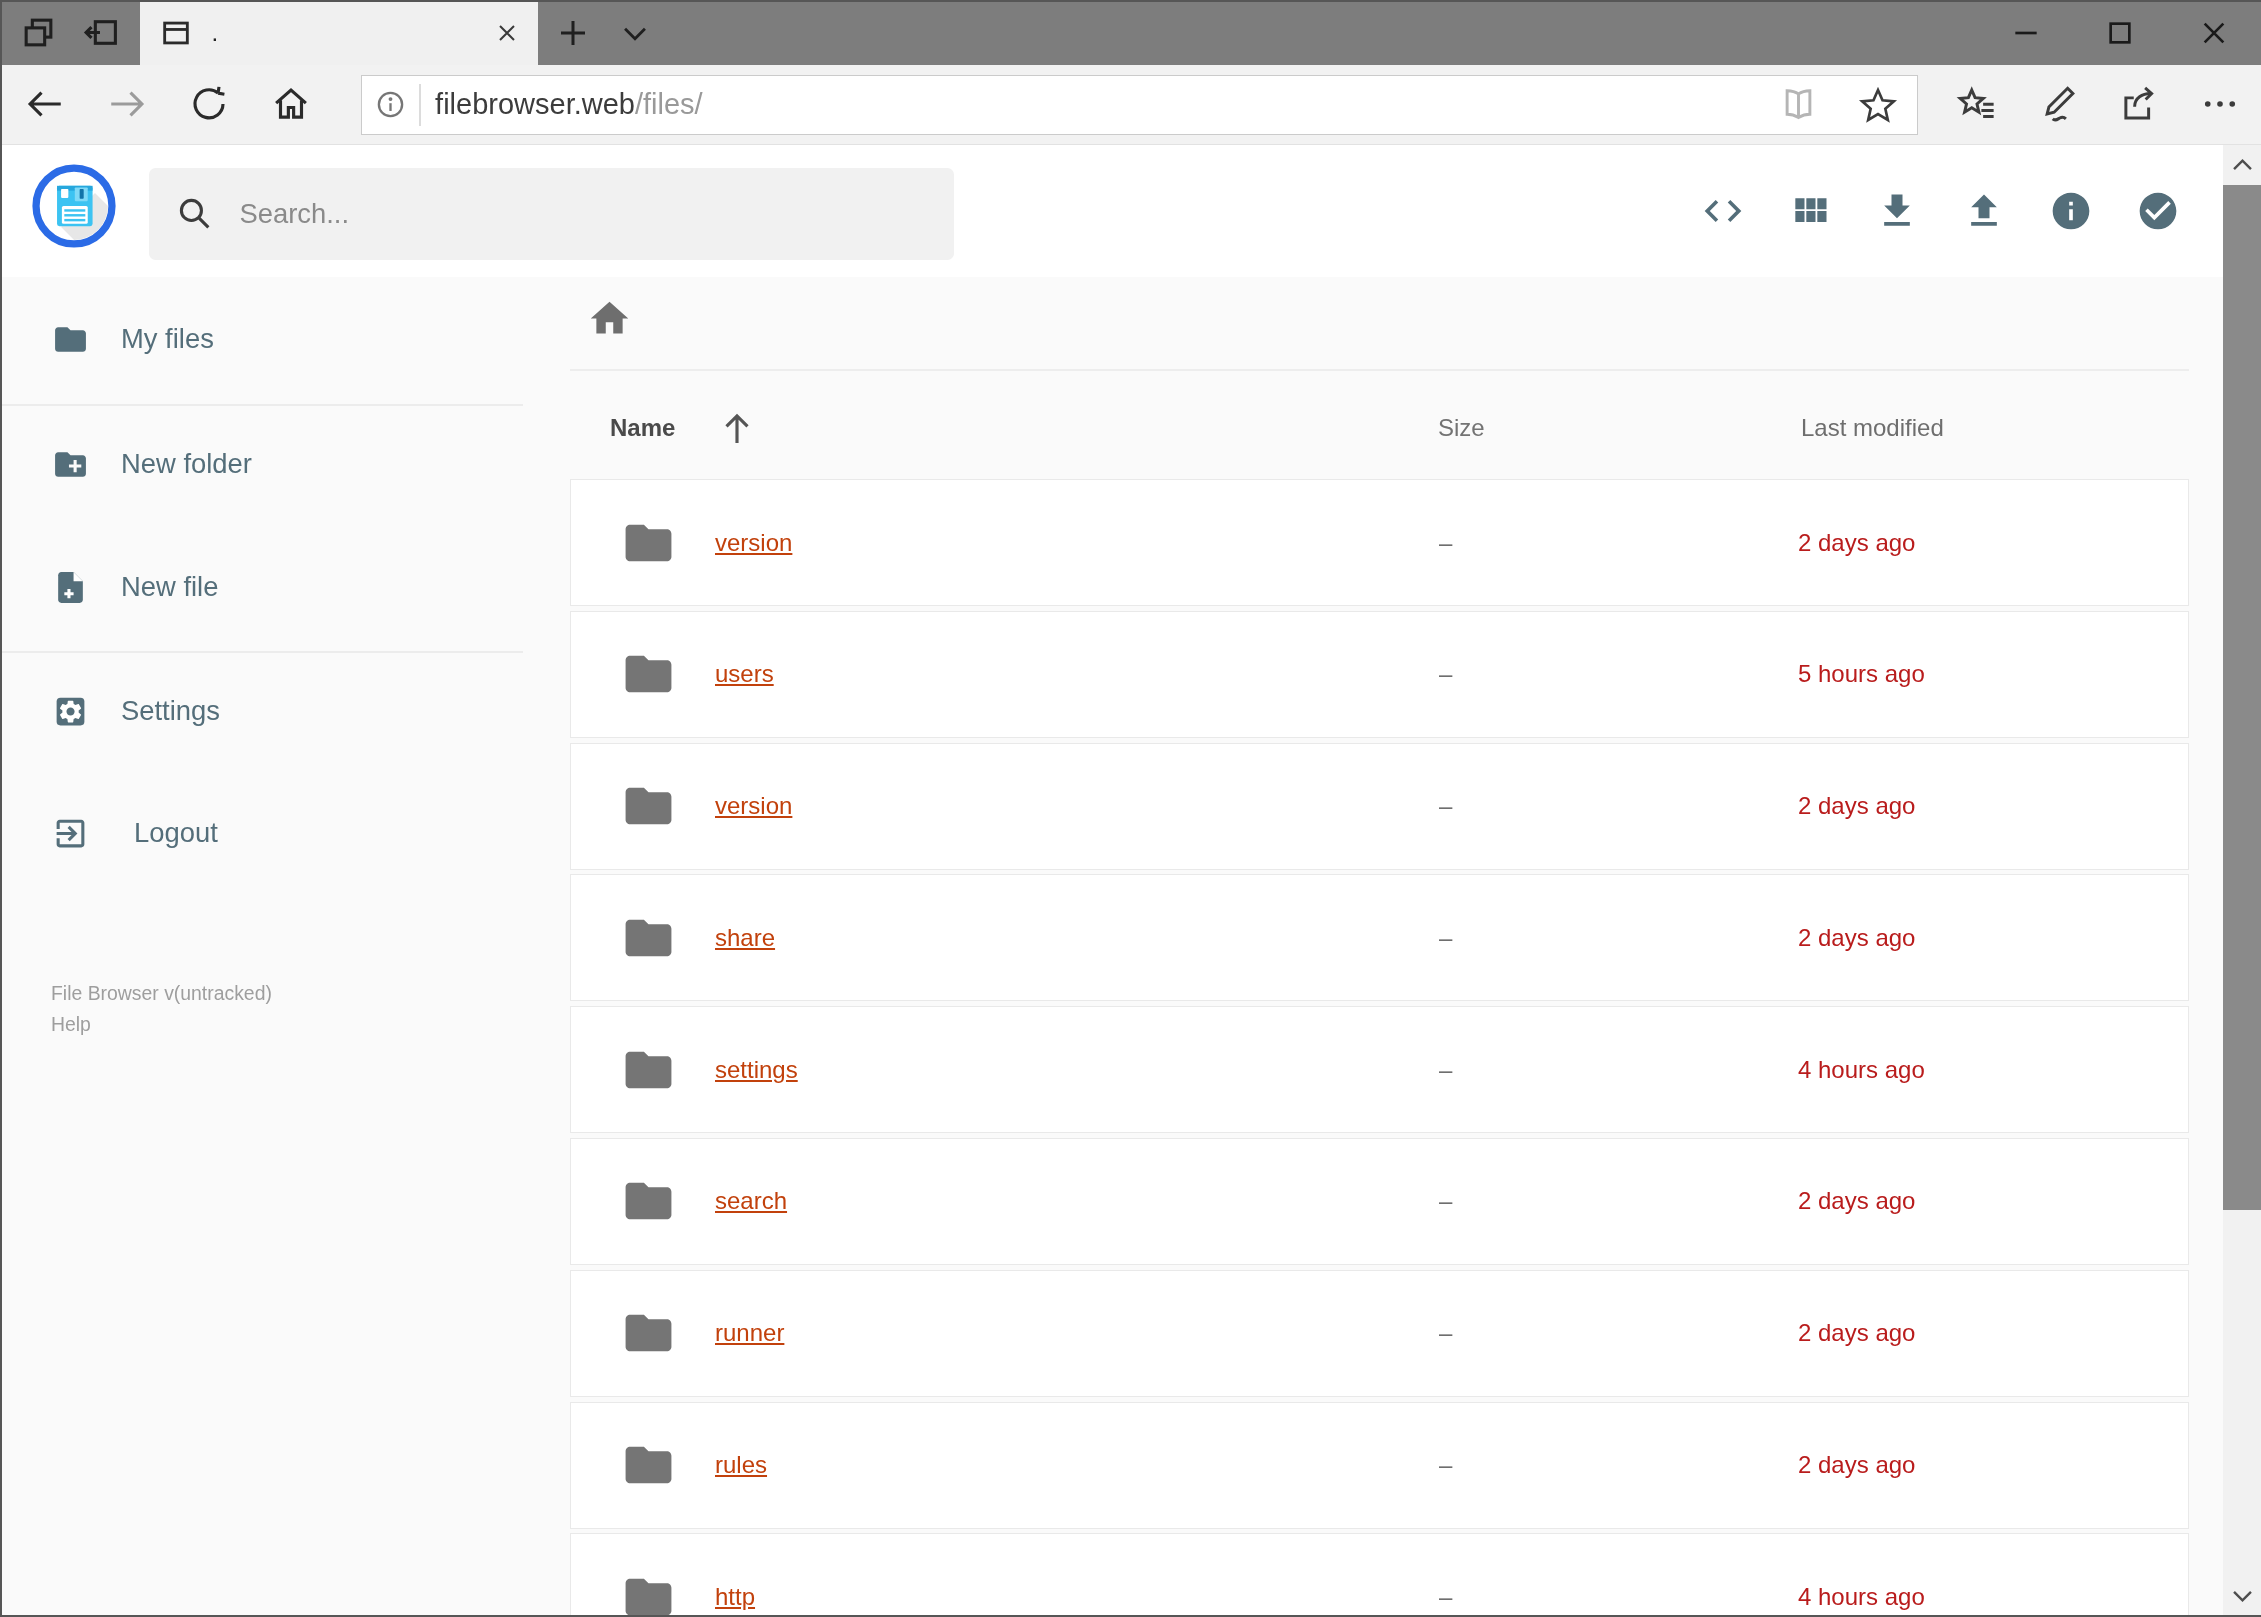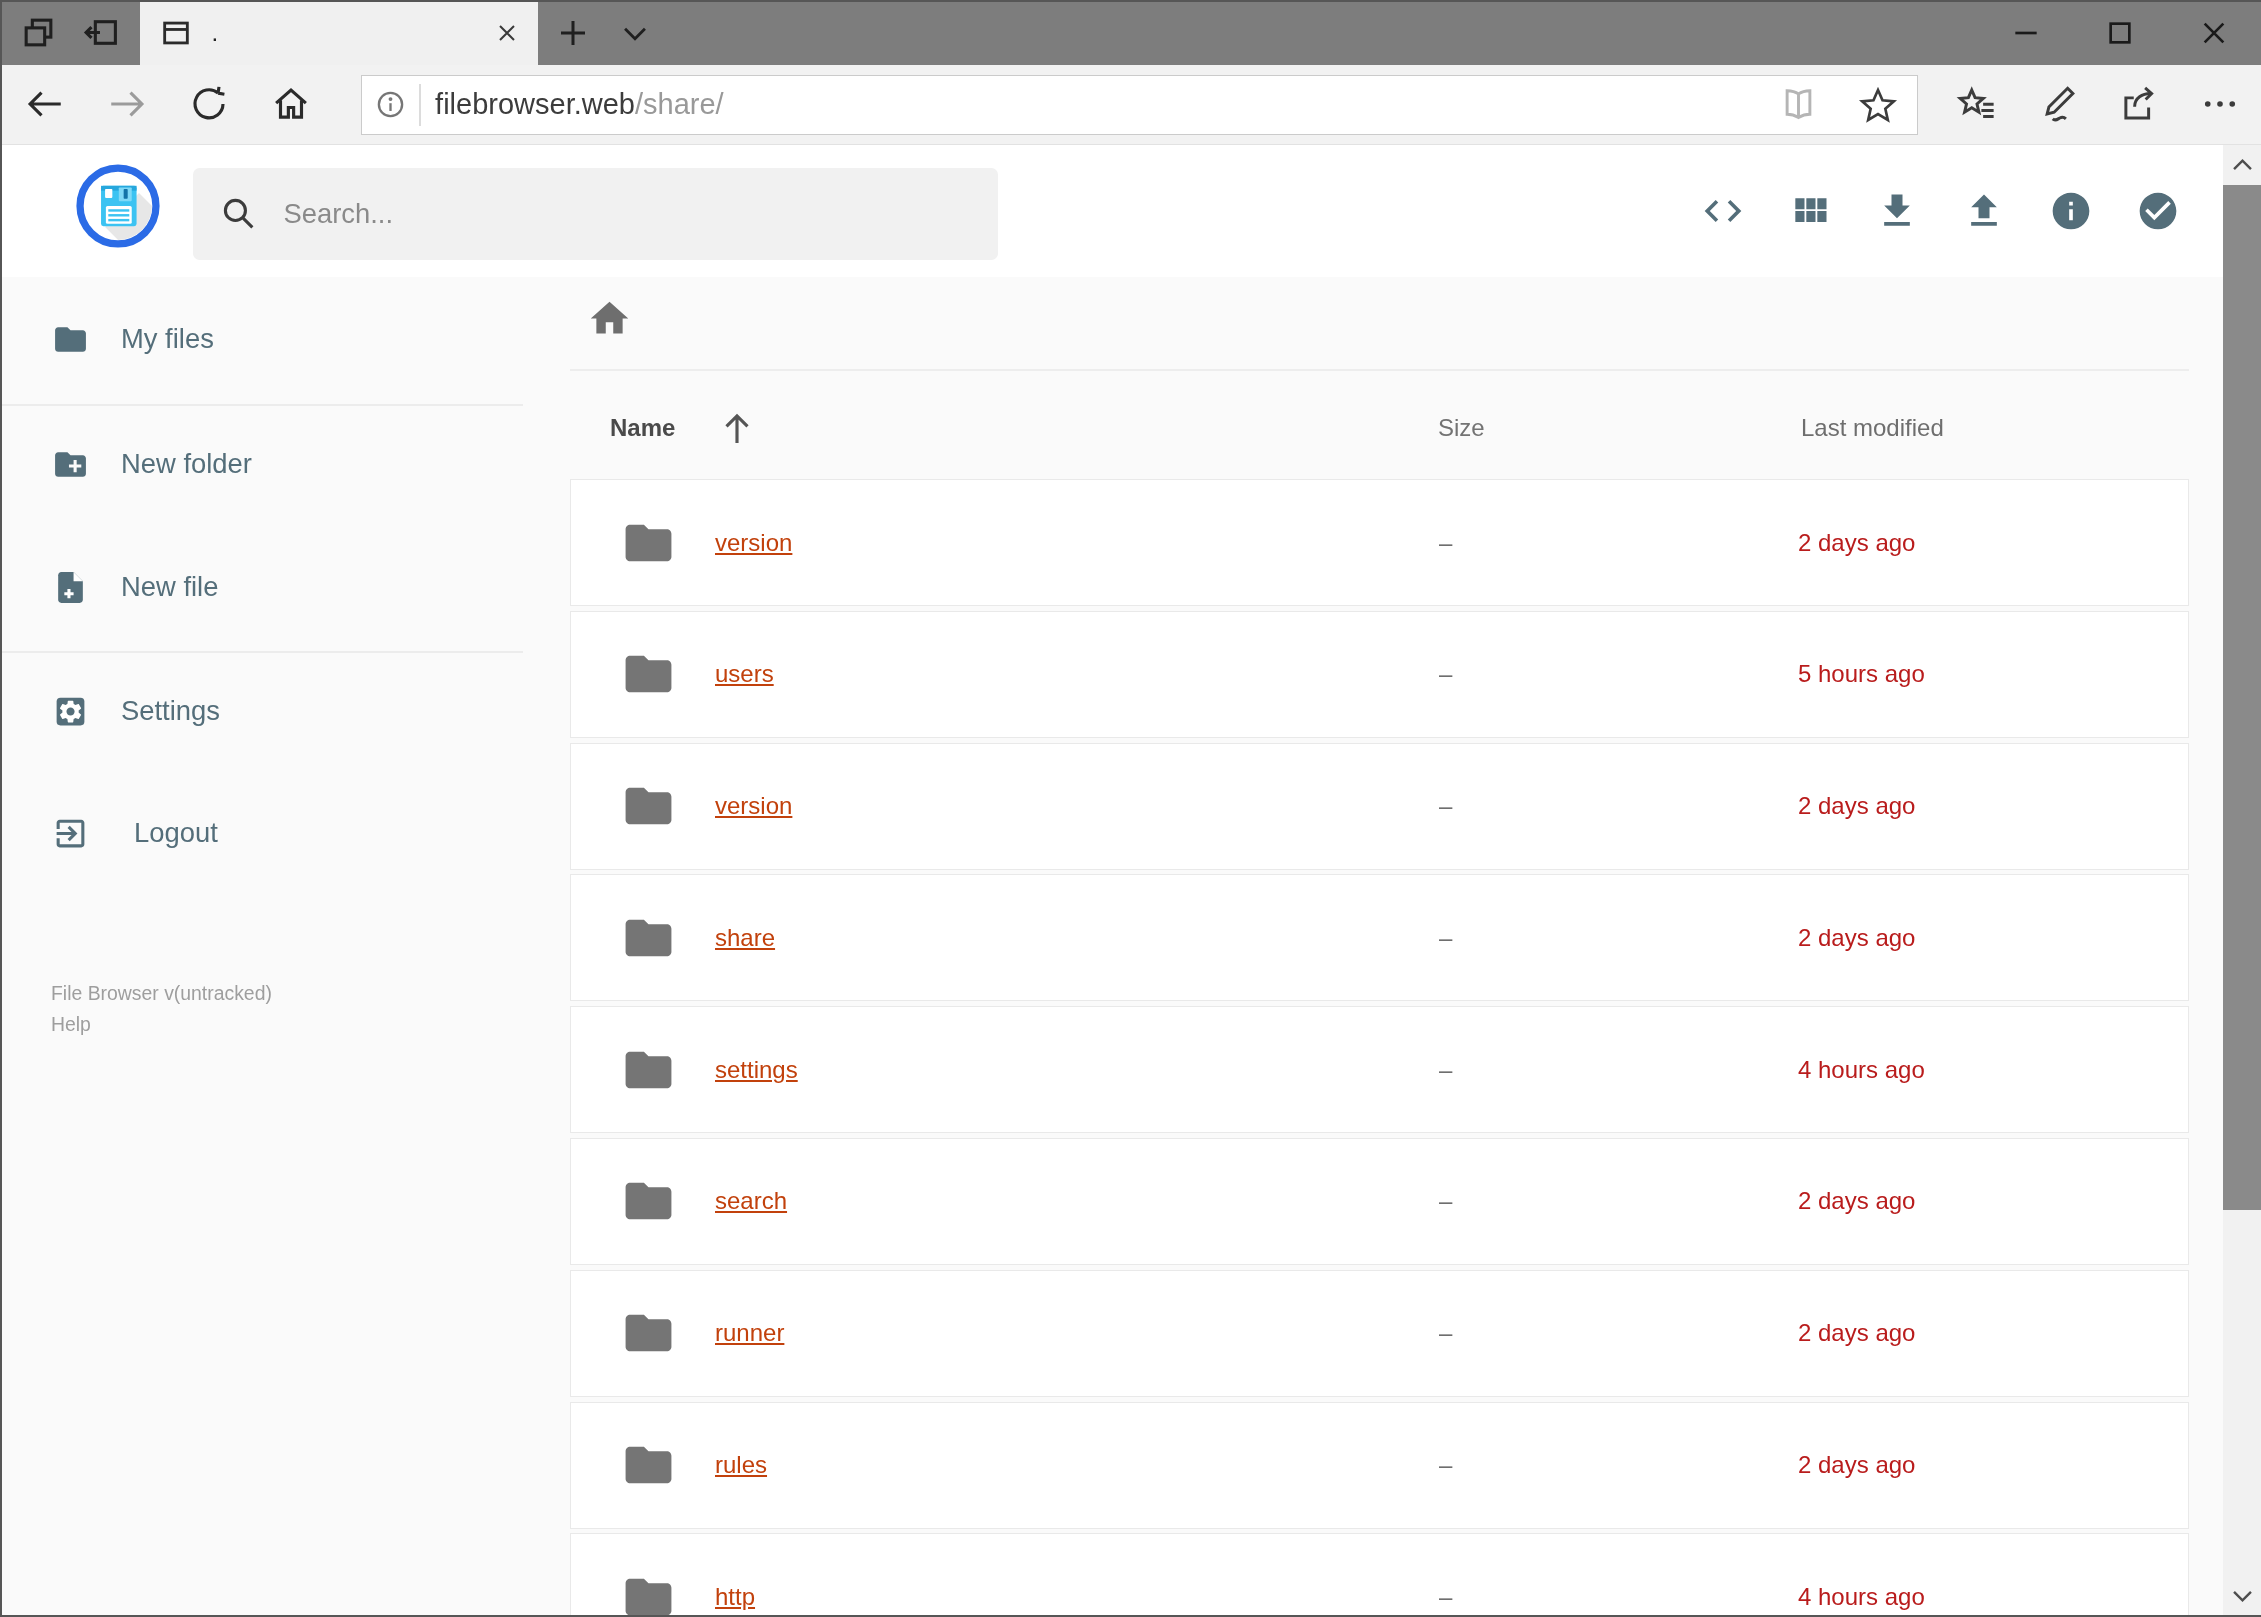--- a/index.html
+++ b/index.html
@@ -24,21 +24,21 @@
   .nav-left .nbtn{width:82px;height:78px;display:flex;align-items:center;justify-content:center;}
   .urlbar{position:absolute;left:361px;top:9.7px;width:1557px;height:60px;background:#fff;border:1.6px solid #cbcbcb;box-sizing:border-box;display:flex;align-items:center;padding:0 11.3px 0 13px;}
   .url-sep{width:1.6px;height:42px;background:#dcdcdc;margin:0 14.5px 0 13px;}
   .url-text{font-size:29px;color:#3c3c3c;white-space:nowrap;}
   .url-text .path{color:#999;}
   .url-spacer{flex:1;}
   .nav-right{position:absolute;right:0.8px;top:0;height:78px;display:flex;}
   .nav-right .nbtn{width:81px;height:78px;display:flex;align-items:center;justify-content:center;}
 
   
-  .app-header{position:absolute;left:0;top:145px;right:8px;height:132px;background:#fff;margin-left:44px;}
+  .app-header{position:absolute;left:0;top:145px;right:8px;height:132px;background:#fff;}
   .logo{position:absolute;left:32px;top:19.4px;width:84px;height:84px;}
   .searchbar{position:absolute;left:149px;top:22.6px;width:805px;height:92px;background:#f1f1f1;border-radius:6.5px;display:flex;align-items:center;padding:0 0 0 27.4px;box-sizing:border-box;}
   .searchbar input{background:transparent;border:none;outline:none;font-size:27.4px;color:#555;margin-left:24px;width:662px;font-family:"Liberation Sans",sans-serif;}
   .searchbar input::placeholder{color:#8a8a8a;}
   .header-actions{position:absolute;right:52px;top:0;height:132px;display:flex;align-items:center;}
   .header-actions .hbtn{width:87px;height:97px;display:flex;align-items:center;justify-content:center;}
 
   
   .app-body{position:absolute;left:0;top:277px;right:0;bottom:0;background:#fafafa;}
 
@@ -186,21 +186,21 @@
 
     <div class="urlbar">
       <span>
         <svg width="31" height="31" viewBox="0 0 24 24" fill="none" stroke="#767676" stroke-width="1.8">
             <circle cx="12" cy="12" r="9"></circle>
             <path d="M12 11v6"></path>
             <circle cx="12" cy="7.8" r="0.6" fill="#767676"></circle>
           </svg>
       </span>
       <span class="url-sep"></span>
-      <span class="url-text"><span>filebrowser.web</span><span class="path">/share/</span></span>
+      <span class="url-text"><span>filebrowser.web</span><span class="path">/files/</span></span>
       <span class="url-spacer"></span>
       <span style="margin-right:40px;">
         <svg width="39" height="39" viewBox="0 0 24 24" fill="none" stroke="#b5b5b5" stroke-width="1.8">
             <path d="M12 5.5C10 4 7.5 3.5 5 3.5V18c2.5 0 4.5.5 7 2 2.5-1.5 4.5-2 7-2V3.5c-2.5 0-5 .5-7 2zM12 5.5V20"></path>
           </svg>
       </span>
       <span style="margin-right:8px;">
         <svg width="40" height="40" viewBox="0 0 24 24" fill="none" stroke="#3c3c3c" stroke-width="1.6">
             <polygon points="12,3 14.7,9.2 21.5,9.8 16.4,14.3 17.9,21 12,17.5 6.1,21 7.6,14.3 2.5,9.8 9.3,9.2"></polygon>
           </svg>

